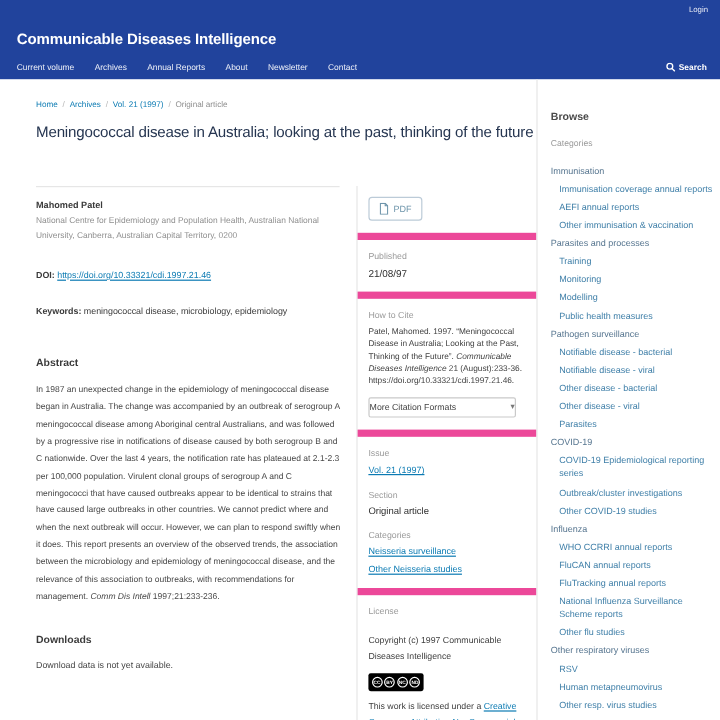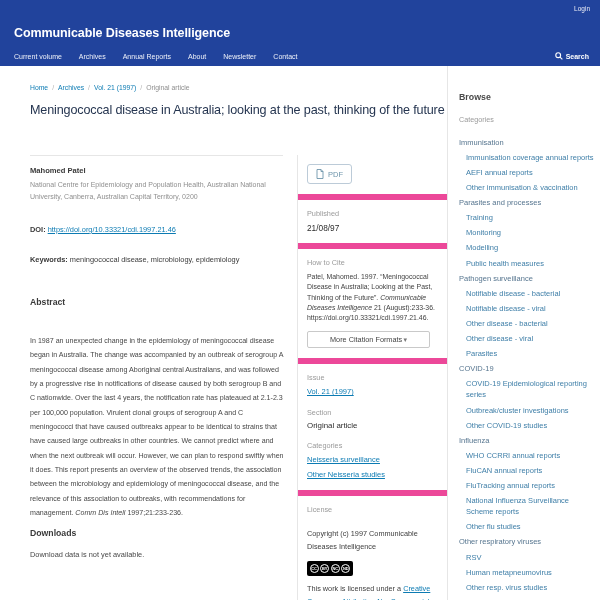--- a/index.html
+++ b/index.html
@@ -24,33 +24,33 @@
   
   .leftline{position:absolute;left:30px;top:155px;width:253px;border-top:1px solid #e6e6e6;}
   .author{position:absolute;left:30px;top:166px;width:255px;}
   .author-name{font-size:7.6px;font-weight:bold;color:#3a3a3a;margin-bottom:4px;}
   .author-affil{font-size:7px;color:#8f8f8f;line-height:12px;}
   .doi-row{position:absolute;left:30px;top:225px;font-size:7.4px;color:#3a3a3a;}
   .doi-row a{color:#0c7bb3;text-decoration:underline;}
   .kw-row{position:absolute;left:30px;top:255px;width:255px;font-size:7.4px;color:#3a3a3a;}
   .blabel{font-weight:bold;}
   .abs-h{position:absolute;left:30px;top:297px;font-size:8.7px;font-weight:bold;color:#3a3a3a;}
-  .abs-p{position:absolute;left:30px;top:318px;width:256px;font-size:7.1px;line-height:14.35px;color:#474747;margin-top:16px;}
+  .abs-p{position:absolute;left:30px;top:318px;width:256px;font-size:7.1px;line-height:14.35px;color:#474747;}
   .dl-h{position:absolute;left:30px;top:528px;font-size:8.7px;font-weight:bold;color:#3a3a3a;}
   .dl-p{position:absolute;left:30px;top:550px;font-size:7.4px;color:#474747;}
 
   
   .meta{position:absolute;left:297px;top:155px;width:150px;box-sizing:border-box;border-left:1px solid #e6e6e6;}
   .meta-sec{border-bottom:6px solid #ec4899;padding:9px 8px 10px 9px;}
   .meta-sec.last{border-bottom:none;}
   .mlabel{font-size:7.3px;color:#9a9a9a;}
   .pdf-btn{display:inline-flex;align-items:center;gap:4px;border:1px solid #bccbd8;border-radius:3px;padding:4px 8px;color:#6e95ab;font-size:7.5px;background:#fff;}
   .pub-val{font-size:8.3px;color:#2d2d2d;margin-top:5px;}
   .cite-text{font-size:6.9px;line-height:10.3px;color:#3f3f3f;margin-top:5px;}
-  .cite-sel{margin-top:8px;width:123px;height:17px;box-sizing:border-box;border:1px solid #c9c9c9;border-radius:2px;display:flex;align-items:center;justify-content:space-between;padding:0 22px;font-size:7.3px;color:#444;background:#fff;}
+  .cite-sel{margin-top:8px;width:123px;height:17px;box-sizing:border-box;border:1px solid #c9c9c9;border-radius:2px;display:flex;align-items:center;justify-content:space-between;padding:0 0;font-size:7.3px;color:#444;background:#fff;}
   .caret{color:#777;font-size:7px;line-height:1;}
   .mgroup{margin-bottom:11px;}
   .mgroup:last-child{margin-bottom:0;}
   .mlink{display:block;font-size:7.5px;color:#0c7bb3;text-decoration:underline;margin-top:4px;line-height:11px;}
   .mval{font-size:7.9px;color:#2d2d2d;margin-top:4px;}
   .copyright{font-size:7.3px;line-height:12.5px;color:#3d3d3d;margin-top:14px;}
   .cc-badge{margin:8px 0 7px;width:44px;height:15px;background:#000;border-radius:2px;display:flex;align-items:center;justify-content:space-evenly;padding:0 1px;}
   .cc-circ{width:9px;height:9px;box-sizing:border-box;border:1px solid #fff;border-radius:50%;color:#fff;font-size:4px;font-weight:bold;display:flex;align-items:center;justify-content:center;}
   .lic-text{font-size:7.3px;line-height:12.8px;color:#3d3d3d;}
   .lic-text a{color:#0c7bb3;text-decoration:underline;}

